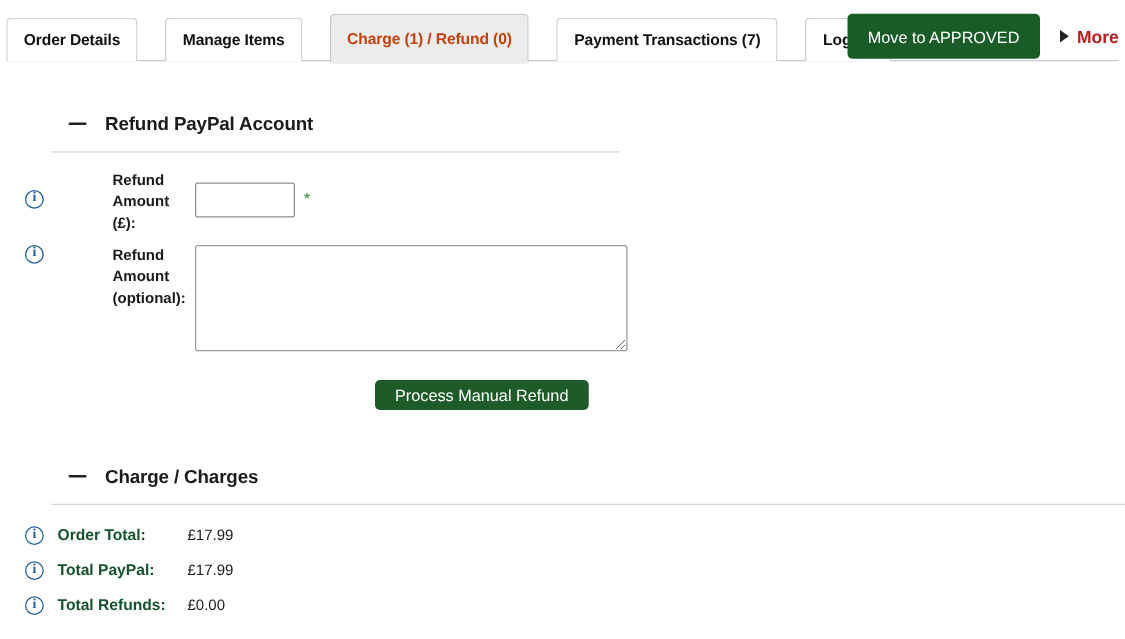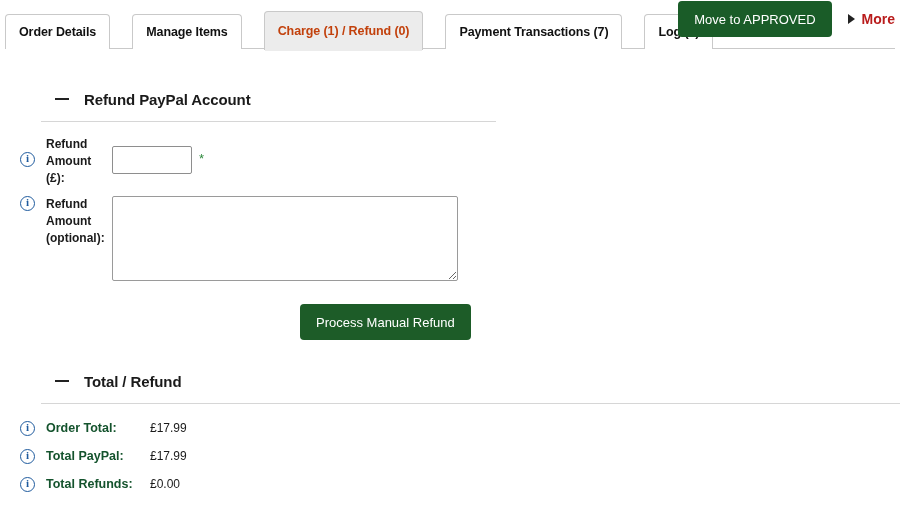--- a/index.html
+++ b/index.html
@@ -72,21 +72,21 @@
     left: 0; right: 0;
     bottom: -1px;
     height: 2px;
     background: #ececec;
   }
 
   
   .header-actions {
     position: absolute;
     right: 5px;
-    top: 0;
+    top: 10px;
     display: flex;
     align-items: center;
     height: 38px;
     z-index: 5;
   }
   .btn-approve {
     background: #1a5c28;
     color: #ffffff;
     border: none;
     border-radius: 4px;
@@ -193,20 +193,21 @@
     width: 26px;
     display: flex;
     justify-content: flex-start;
   }
   .field-label {
     width: 66px;
     font-size: 12px;
     font-weight: bold;
     color: #1a1a1a;
     line-height: 17px;
+    margin-left: 44px;
   }
   .amount-input {
     width: 80px;
     height: 28px;
     border: 1px solid #8e8e8e;
     border-radius: 2px;
     background: #ffffff;
     font-family: "Liberation Sans", sans-serif;
     font-size: 12px;
     padding: 0 5px;
@@ -233,21 +234,21 @@
   }
 
   .btn-process {
     position: absolute;
     left: 300px;
     top: 304px;
     background: #1d5c28;
     color: #ffffff;
     border: none;
     border-radius: 4px;
-    height: 36px;
+    height: 24px;
     padding: 0 16px;
     font-family: "Liberation Sans", sans-serif;
     font-size: 13px;
     cursor: pointer;
     white-space: nowrap;
   }
 
   
   .summary-row {
     position: absolute;
@@ -335,21 +336,21 @@
     <div>(optional):</div>
   </div>
   <textarea class="notes-textarea" placeholder="" style=""></textarea>
 </div>
 
 <button class="btn-process">Process Manual Refund</button>
 
 <div class="section" style="top:368px;">
   <div class="section-head">
     <span class="collapse-icon"></span>
-    <span class="section-title">Total / Refund</span>
+    <span class="section-title">Charge / Charges</span>
   </div>
   <div class="section-rule rule-full"></div>
 </div>
 
 <div class="summary-row" style="top:419px;">
   <span class="info-icon"></span>
   <span class="summary-label">Order Total:</span>
   <span class="summary-value">£17.99</span>
 </div>
 

